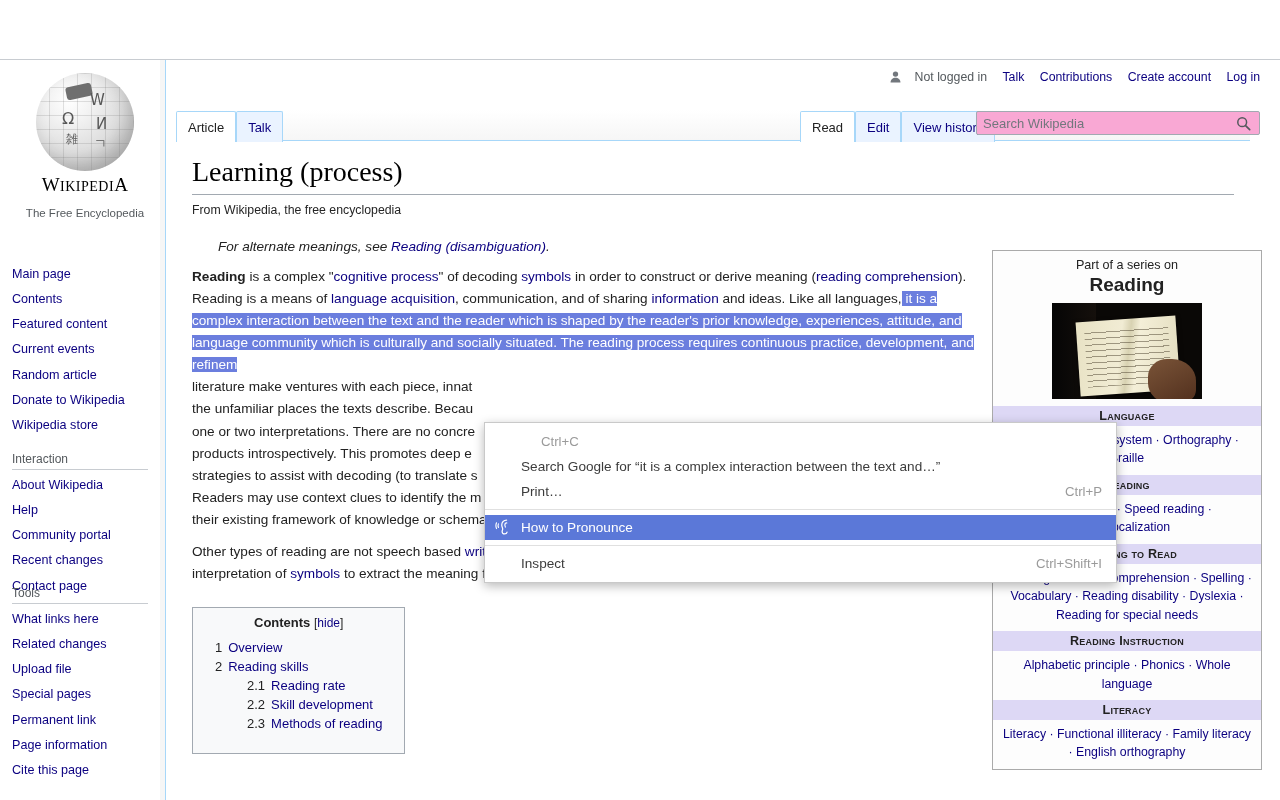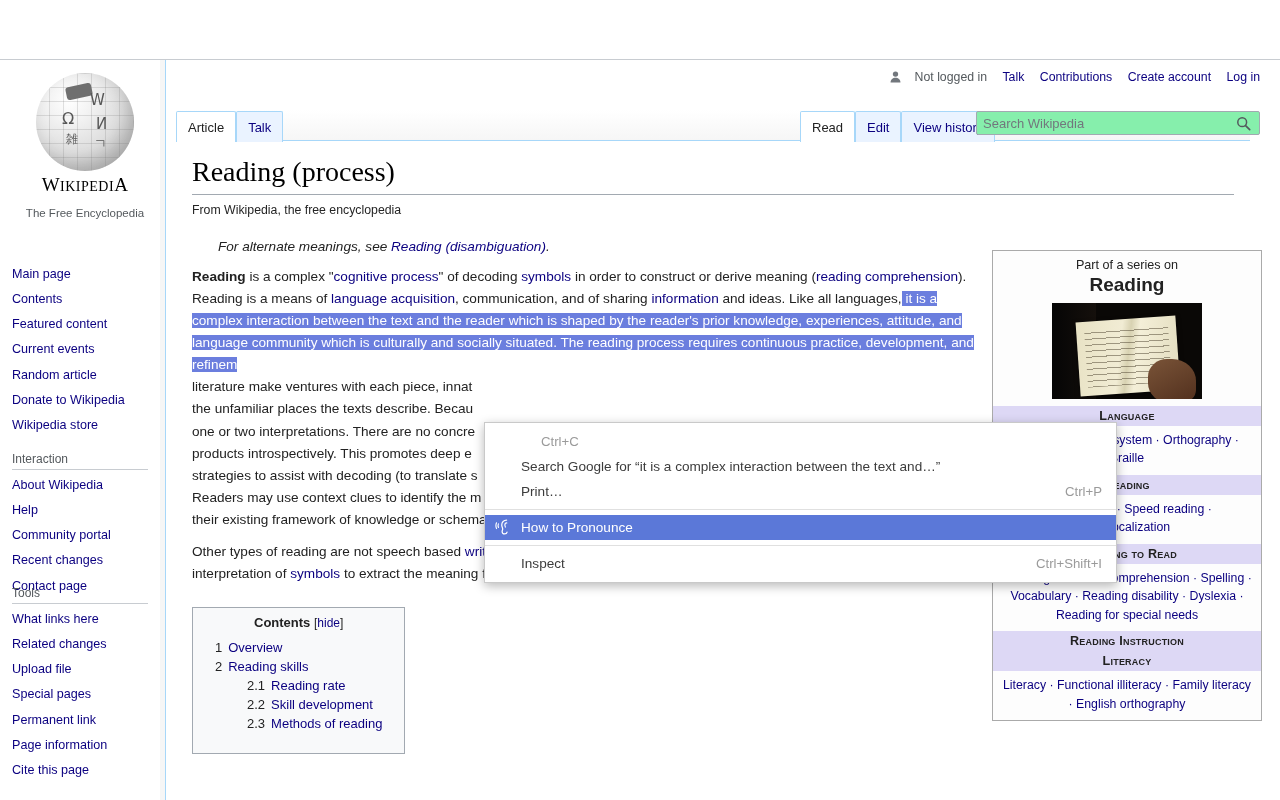--- a/index.html
+++ b/index.html
@@ -74,21 +74,21 @@
     color:#0b0080; cursor:pointer; position:relative; top:1px;
     border-radius:2px 2px 0 0;
   }
   .tab.selected { background:#ffffff; color:#222222; border-bottom:1px solid #fff; }
   #tabs-bg { position:absolute; left:176px; top:50px; width:1074px; height:31px;
              background:linear-gradient(to bottom,#ffffff 0%,#f6f6f6 100%); border-bottom:1px solid #a7d7f9; }
 
   
   #search-box {
     position:absolute; left:976px; top:51px; width:284px; height:24px;
-    border:1px solid #a2a9b1; background:#86efac; border-radius:2px;
+    border:1px solid #a2a9b1; background:#f9a8d4; border-radius:2px;
   }
   #search-input {
     border:none; outline:none; width:246px; height:22px;
     padding:0 6px; font-size:13px; color:#222; background:transparent;
     font-family:"Liberation Sans", sans-serif;
   }
   #search-input::placeholder { color:#72777d; }
   #search-go {
     position:absolute; right:2px; top:2px; width:28px; height:18px;
     display:flex; align-items:center; justify-content:center; cursor:pointer;
@@ -257,21 +257,21 @@
     <input id="search-input" type="text" placeholder="Search Wikipedia" style="">
     <span id="search-go">
       <svg width="15" height="15" viewBox="0 0 16 16">
         <circle cx="6.6" cy="6.6" r="4.7" fill="none" stroke="#54595d" stroke-width="1.6"></circle>
         <line x1="10.2" y1="10.2" x2="14.6" y2="14.6" stroke="#54595d" stroke-width="1.8" stroke-linecap="round"></line>
       </svg>
     </span>
   </div>
 
   <div id="content">
-    <h1 id="firstHeading">Reading (process)</h1>
+    <h1 id="firstHeading">Learning (process)</h1>
     <div id="siteSub">From Wikipedia, the free encyclopedia</div>
 
     <div class="hatnote"><span>For alternate meanings, see </span><a class="wlink" href="#">Reading (disambiguation)</a><span>.</span></div>
 
     <p class="bodytext"><b>Reading</b><span> is a complex "</span><a class="wlink" href="#">cognitive process</a><span>" of decoding </span><a class="wlink" href="#">symbols</a><span> in order to construct or derive meaning (</span><a class="wlink" href="#">reading comprehension</a><span>). Reading is a means of </span><a class="wlink" href="#">language acquisition</a><span>, communication, and of sharing </span><a class="wlink" href="#">information</a><span> and ideas. Like all languages,</span><span class="sel"> it is a complex interaction between the text and the reader which is shaped by the reader's prior knowledge, experiences, attitude, and language community which is culturally and socially situated. The reading process requires continuous practice, development, and refinem</span><br><span>literature make ventures with each piece, innat</span><br><span>the unfamiliar places the texts describe. Becau</span><br><span>one or two interpretations. There are no concre</span><br><span>products introspectively. This promotes deep e</span><br><span>strategies to assist with decoding (to translate s</span><br><span>Readers may use context clues to identify the m</span><br><span>their existing framework of knowledge or schema (</span><a class="wlink" href="#">schemata theory</a><span>).</span></p>
 
     <p class="bodytext"><span>Other types of reading are not speech based </span><a class="wlink" href="#">writing systems</a><span>, such as music </span><a class="wlink" href="#">notation</a><span> or </span><a class="wlink" href="#">pictograms</a><span>. The common link is the interpretation of </span><a class="wlink" href="#">symbols</a><span> to extract the meaning from the visual notations or tactile signals (as in the case of </span><a class="wlink" href="#">Braille</a><span>).</span></p>
 
     
     <div id="toc">
@@ -300,20 +300,21 @@
     <div class="ib-header">Language</div>
     <div class="ib-list"><a class="wlink" href="#">Reading · Writing system · Orthography · Braille</a></div>
 
     <div class="ib-header">Reading</div>
     <div class="ib-list"><a class="wlink" href="#">Slow reading · Speed reading · Subvocalization</a></div>
 
     <div class="ib-header">Learning to Read</div>
     <div class="ib-list"><a class="wlink" href="#">Learning to read · Comprehension · Spelling · Vocabulary · Reading disability · Dyslexia · Reading for special needs</a></div>
 
     <div class="ib-header">Reading Instruction</div>
+    <div class="ib-list"><a class="wlink" href="#">Alphabetic principle · Phonics · Whole language</a></div>
 
     <div class="ib-header">Literacy</div>
     <div class="ib-list"><a class="wlink" href="#">Literacy · Functional illiteracy · Family literacy · English orthography</a></div>
   </div>
 
   <div id="context-menu">
     <div class="cm-item">
       <span class="cm-accel">Ctrl+C</span>
     </div>
     <div class="cm-item">

